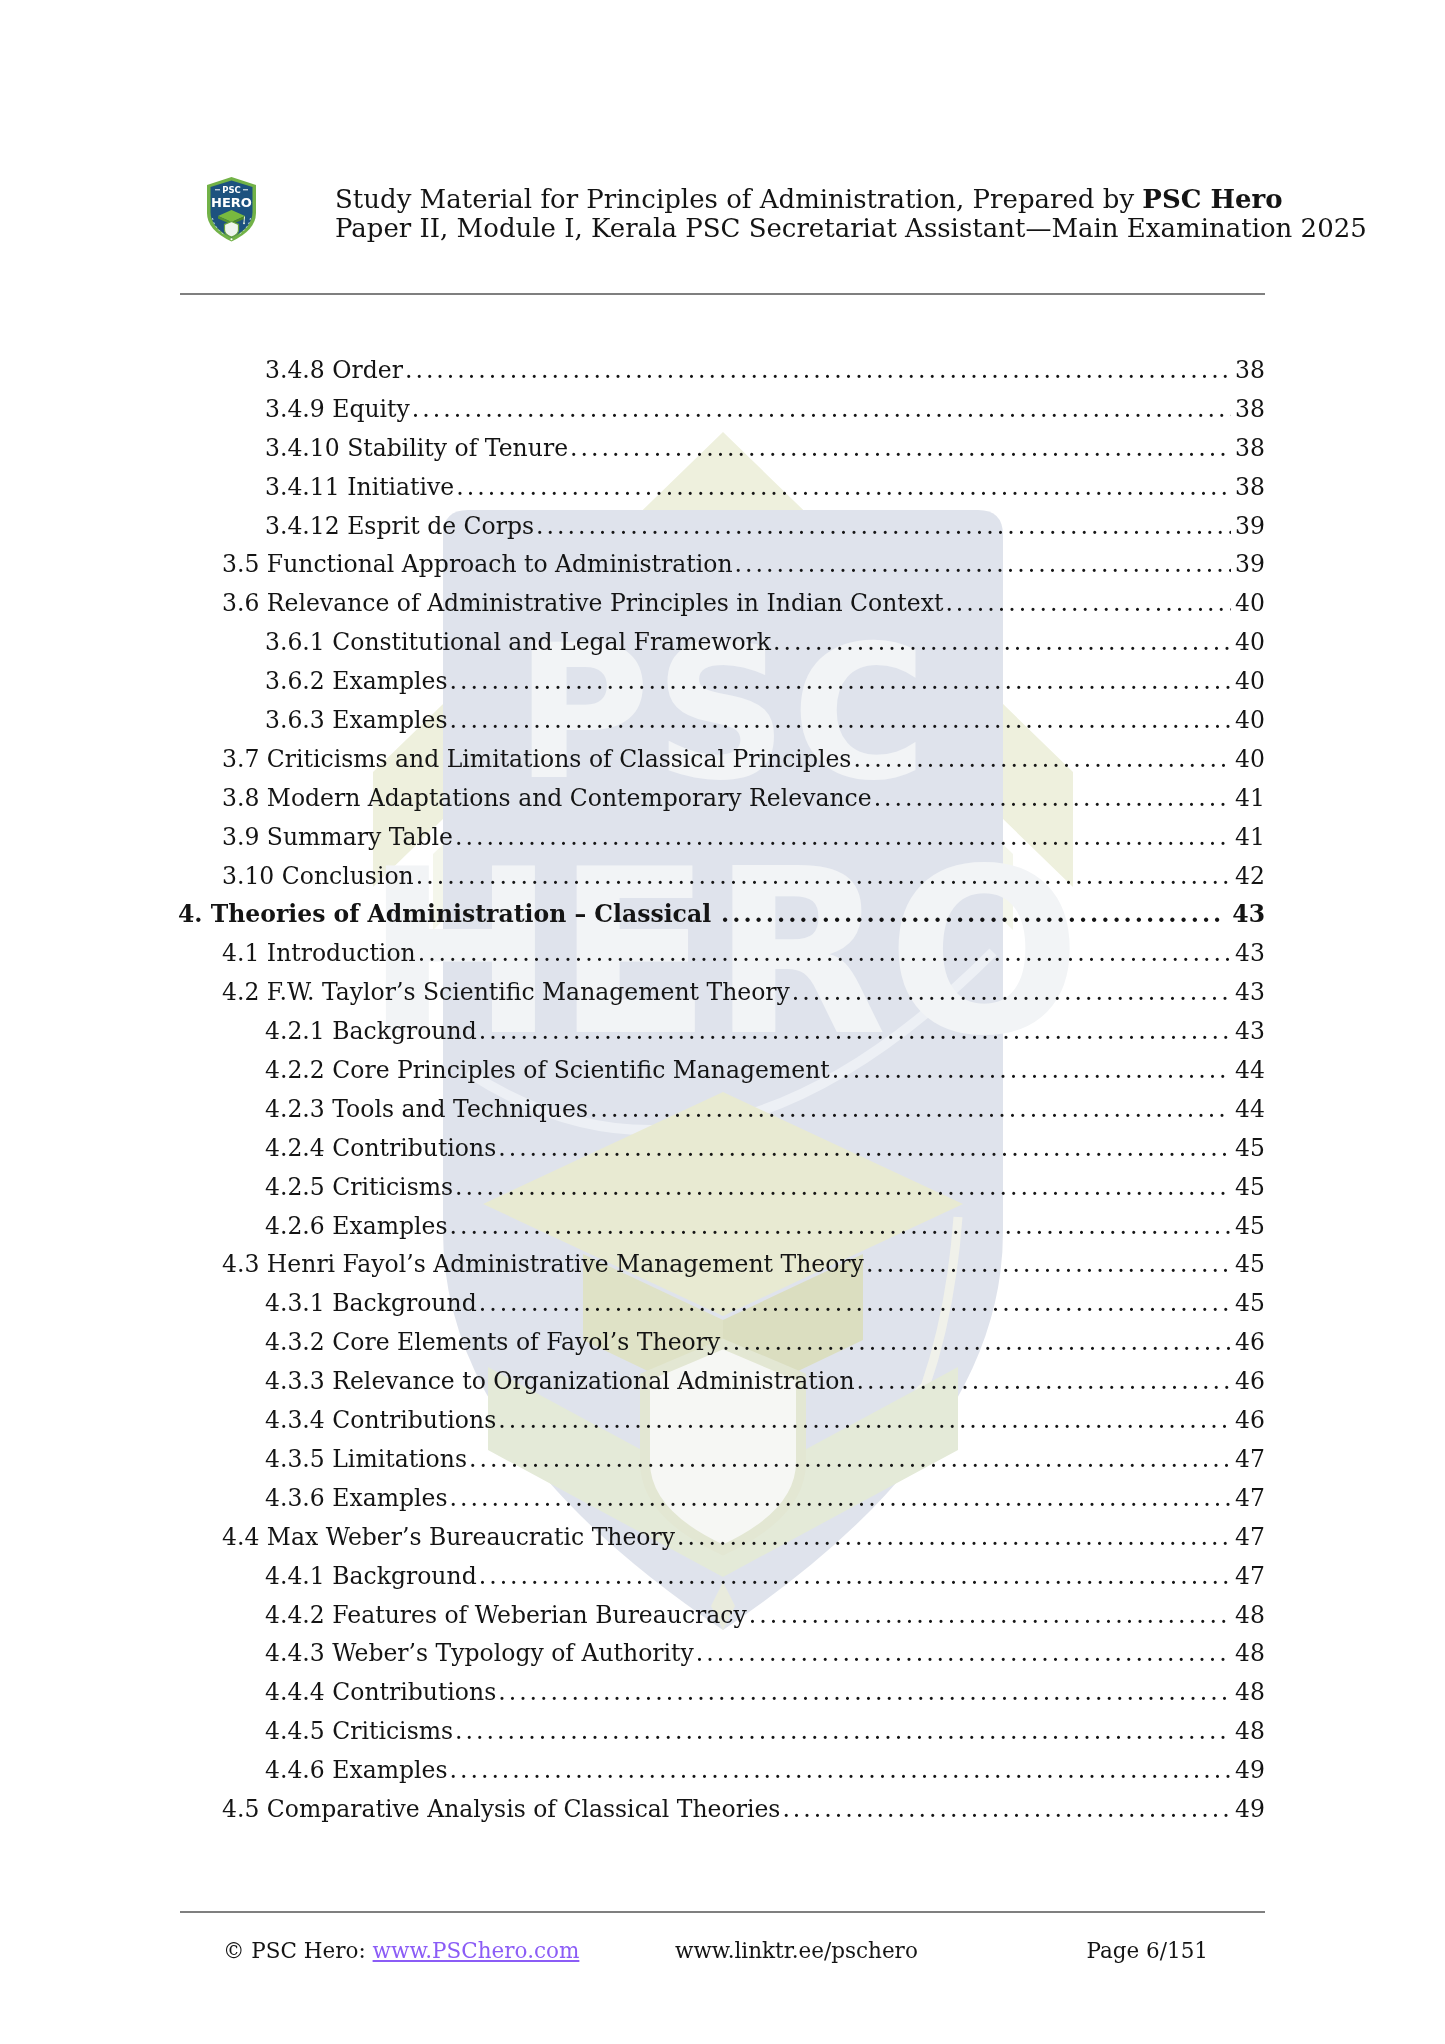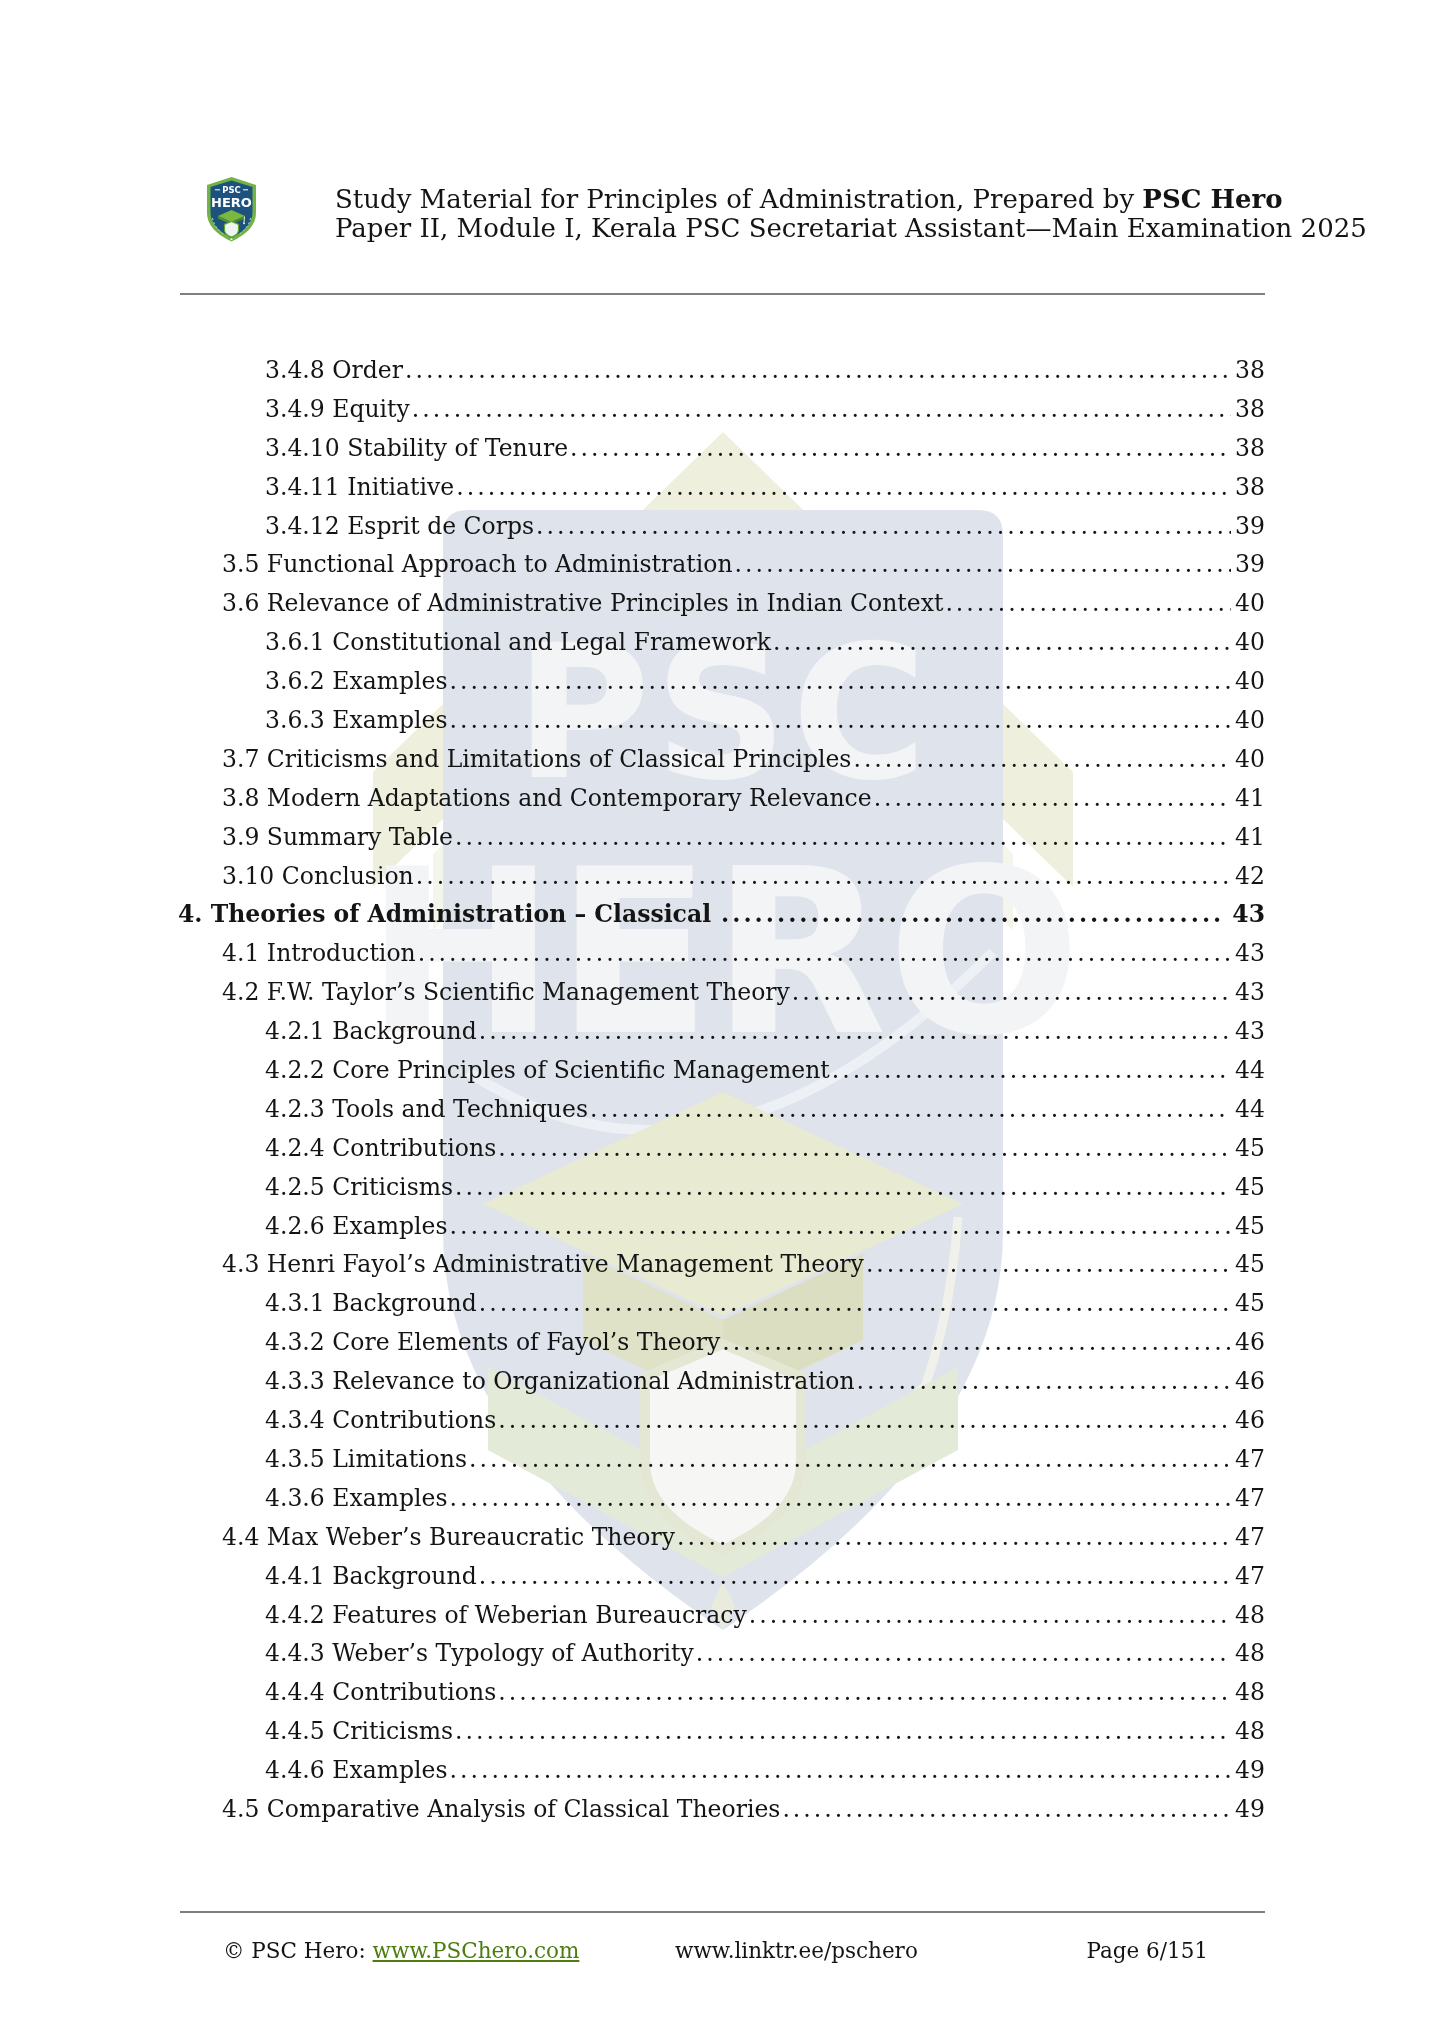--- a/index.html
+++ b/index.html
@@ -30,21 +30,21 @@
   .toc-row.bold{font-weight:bold;}
   .toc-label{white-space:nowrap;flex-shrink:0;}
   .dots{flex:1 1 auto;overflow:hidden;white-space:nowrap;letter-spacing:3px;margin:0 1px 0 2px;}
   .dots::after{content:"..................................................................................................................................................................";}
   .toc-page{flex-shrink:0;padding-left:3px;}
   
   .footer{position:absolute;top:1938px;left:0;width:1445px;font-size:21.5px;}
   .f-left{position:absolute;left:223px;white-space:nowrap;}
   .f-mid{position:absolute;left:675px;white-space:nowrap;}
   .f-right{position:absolute;right:237px;white-space:nowrap;}
-  .link{color:#4d7c0f;text-decoration:underline;cursor:pointer;}
+  .link{color:#8b5cf6;text-decoration:underline;cursor:pointer;}
 </style>
 </head>
 <body>
 
 <div class="page">
 
   <svg class="logo" viewBox="0 0 55 68">
     <path d="M3 10 L27.5 2 L52 10 L52 38 Q52 55 27.5 66.5 Q3 55 3 38 Z" fill="#72b247"></path>
     <path d="M6.5 12 L27.5 5.5 L48.5 12 L48.5 37 Q48.5 52.5 27.5 62.8 Q6.5 52.5 6.5 37 Z" fill="#1d527f"></path>
     <line x1="11" y1="14.8" x2="16" y2="14.8" stroke="#ffffff" stroke-width="1"></line>

